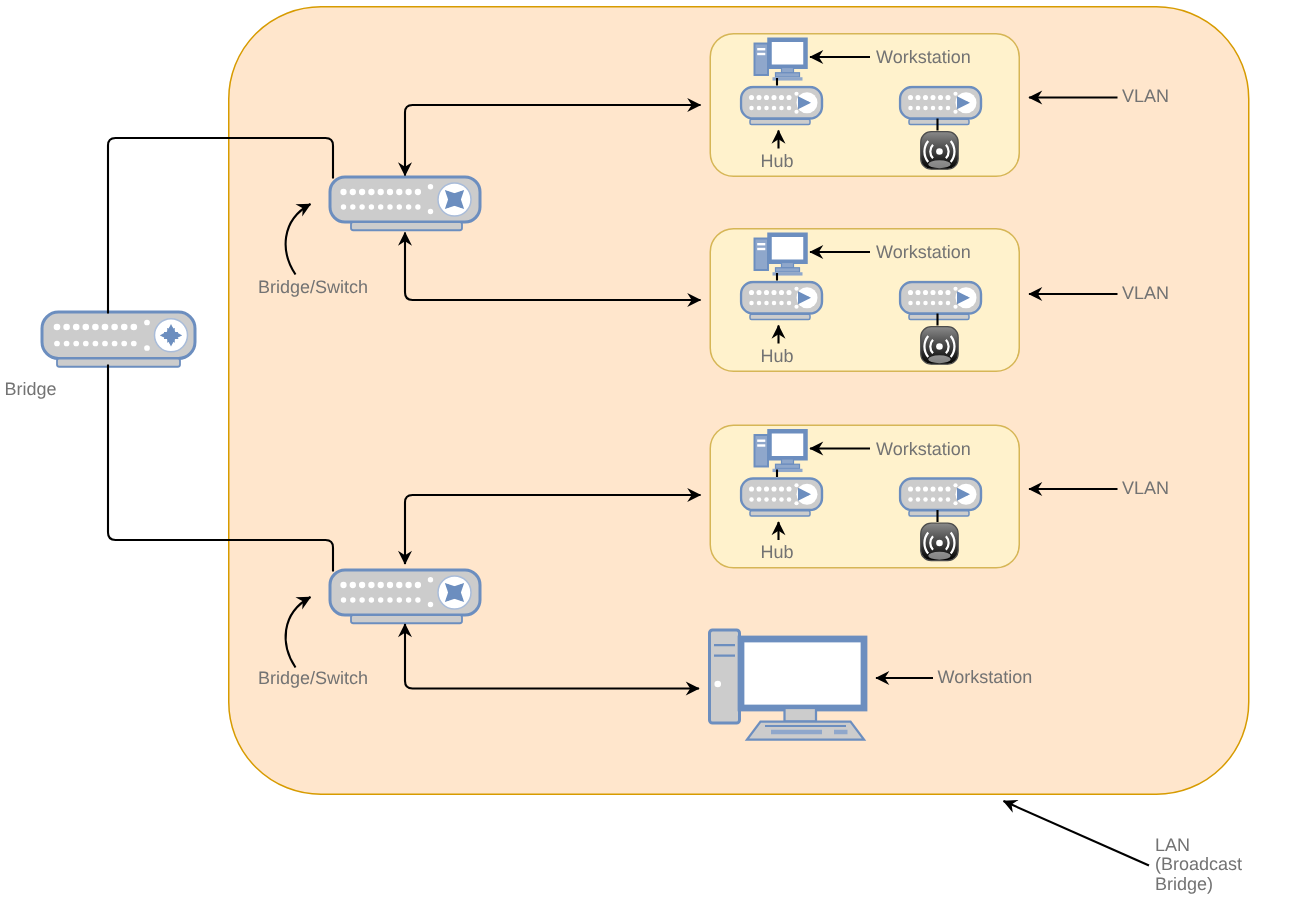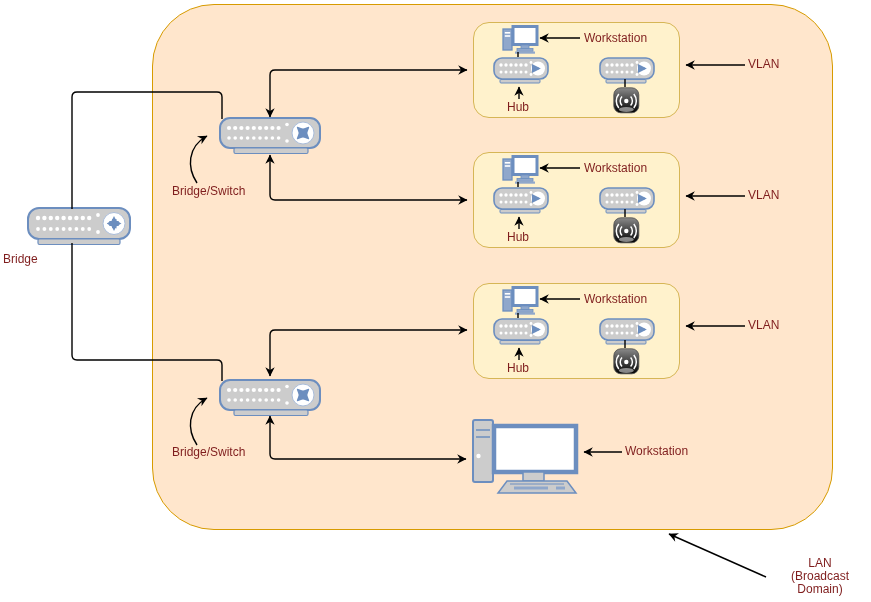--- a/index.html
+++ b/index.html
@@ -2,35 +2,35 @@
 <html><head>
 <meta charset="utf-8">
 <title>Diagram</title>
 <style>
   * { margin:0; padding:0; box-sizing:border-box; }
   html,body { background:#ffffff; }
   .canvas {
     position:relative; width:871px; height:602px; overflow:hidden;
     background:#ffffff;
     font-family:"Liberation Sans", sans-serif;
-    font-size:12px; color:#7f1d1d;
+    font-size:12px; color:#737373;
   }
   .lan-box {
     position:absolute; left:152px; top:4px; width:681px; height:526px;
     background:#FFE6CC; border:1.5px solid #D79B00; border-radius:62px;
   }
   .vlan-box {
     position:absolute; left:473px; width:207px; height:96px;
     background:#FFF2CC; border:1.5px solid #D6B656; border-radius:16px;
   }
   .vlan-box.b1 { top:22px; }
   .vlan-box.b2 { top:152px; }
   .vlan-box.b3 { top:283px; }
   .lbl { position:absolute; white-space:nowrap; line-height:13px; }
-  .lbl.center { text-align:center; white-space:normal; }
+  .lbl.center { white-space:normal; }
   .icon { position:absolute; }
   svg.overlay {
     position:absolute; left:0; top:0; width:871px; height:602px;
     pointer-events:none; z-index:5;
   }
   svg.defs-only { position:absolute; width:0; height:0; }
   .edge { fill:none; stroke:#000000; stroke-width:1.4; stroke-linejoin:round; }
 </style>
 </head>
 <body>
@@ -366,21 +366,21 @@
   <div class="lbl" style="left:3px;top:253px">Bridge</div>
   <div class="lbl" style="left:172px;top:185px">Bridge/Switch</div>
   <div class="lbl" style="left:172px;top:446px">Bridge/Switch</div>
   <div class="lbl" style="left:748px;top:58px">VLAN</div>
   <div class="lbl" style="left:748px;top:189px">VLAN</div>
   <div class="lbl" style="left:748px;top:319px">VLAN</div>
   <div class="lbl" style="left:625px;top:445px">Workstation</div>
   <div class="lbl center" style="left:770px;top:557px;width:100px">
     <span style="display:block">LAN</span>
     <span style="display:block">(Broadcast</span>
-    <span style="display:block">Domain)</span>
+    <span style="display:block">Bridge)</span>
   </div>
 
   <svg class="overlay">
 
     <path class="edge" d="M72,209 L72,97 Q72,92 77,92 L217,92 Q222,92 222,97 L222,119"></path>
     <path class="edge" d="M72,243 L72,355 Q72,360 77,360 L217,360 Q222,360 222,365 L222,381"></path>
 
     <path class="edge" d="M270,117 L270,75 Q270,70 275,70 L467,70" marker-start="url(#arw)" marker-end="url(#arw)"></path>
     <path class="edge" d="M270,155 L270,195 Q270,200 275,200 L467,200" marker-start="url(#arw)" marker-end="url(#arw)"></path>
 

